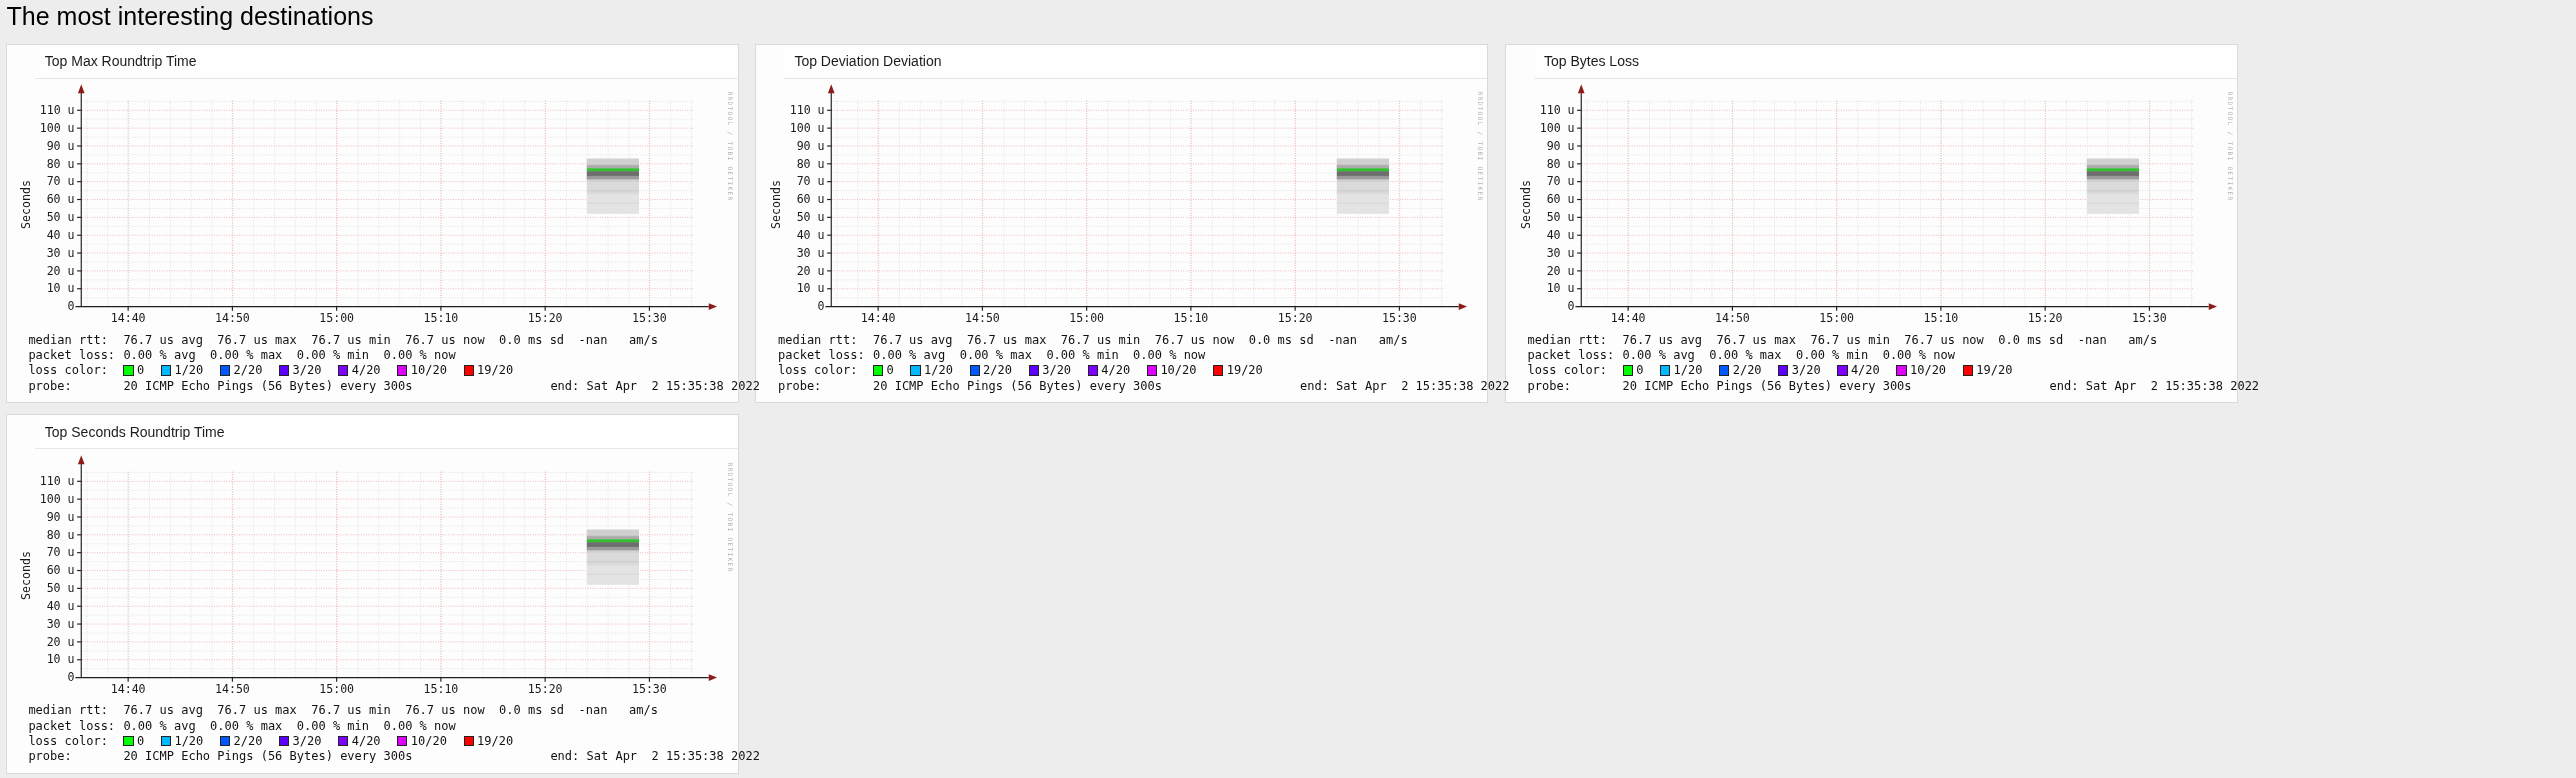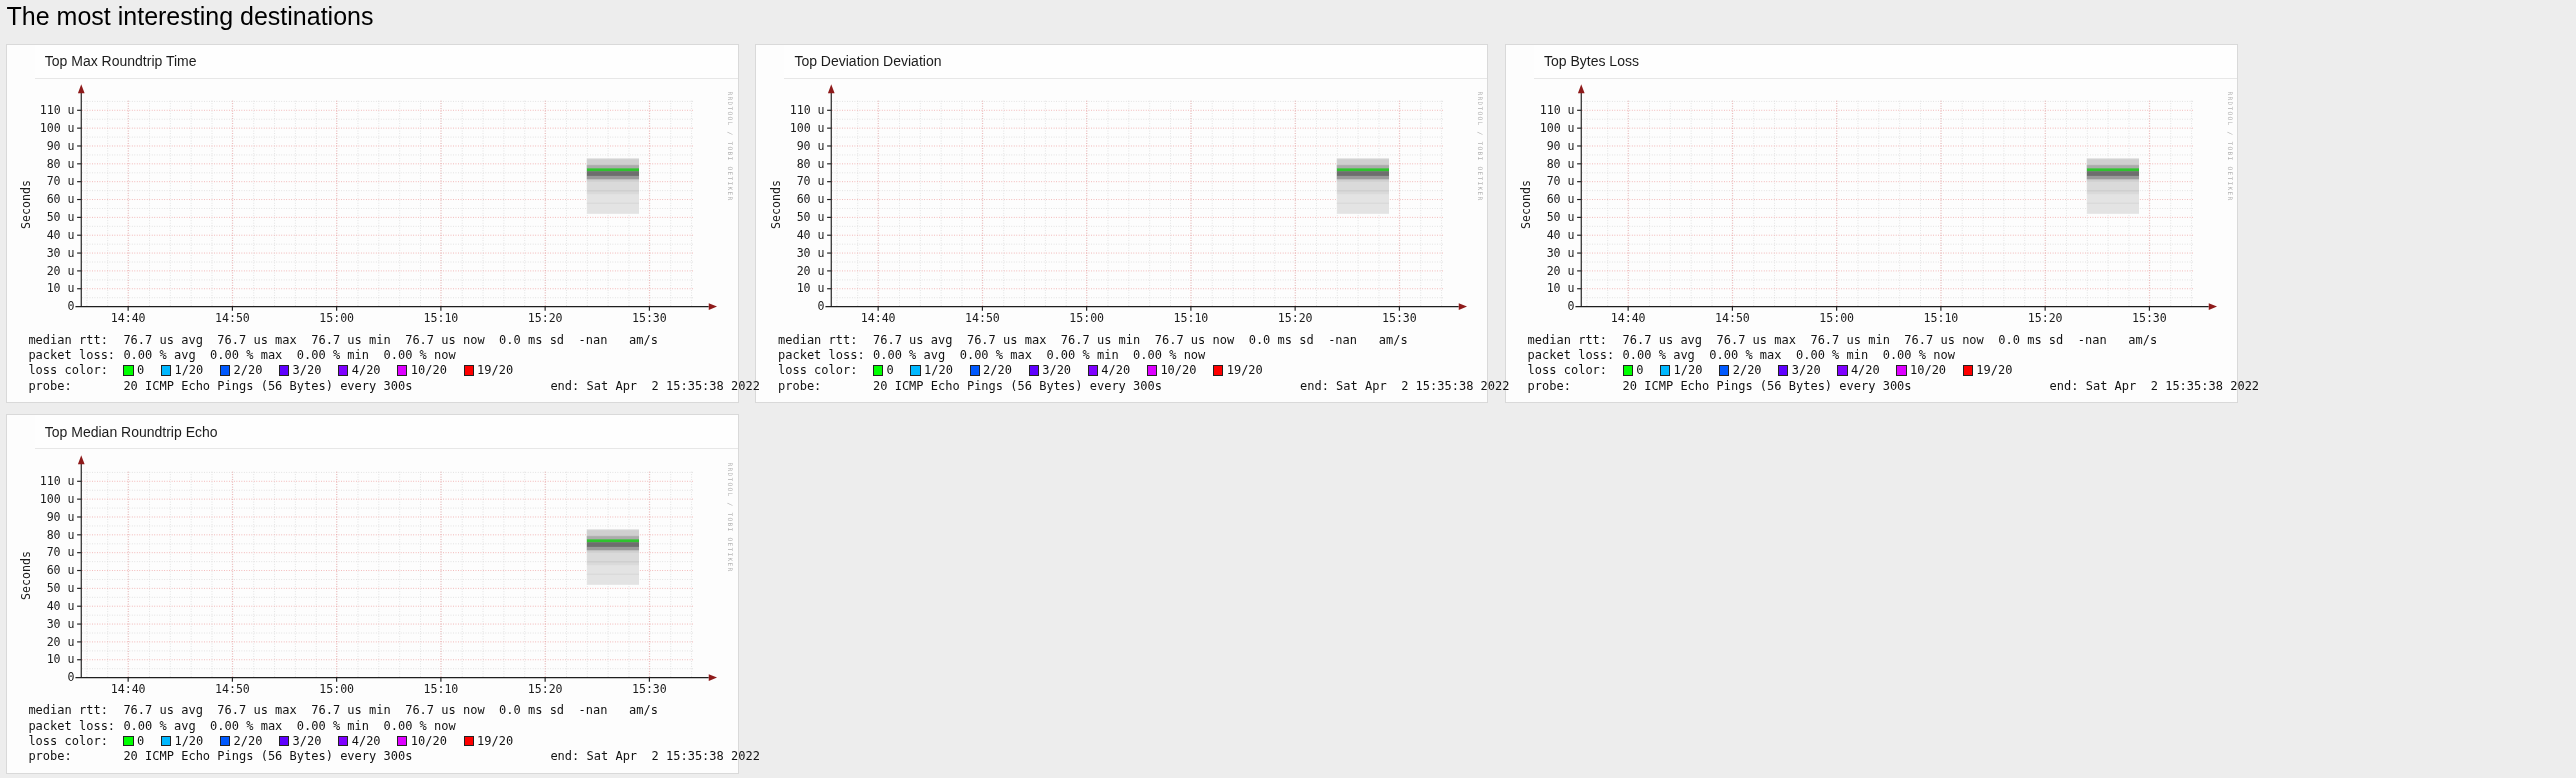--- a/index.html
+++ b/index.html
@@ -483,21 +483,21 @@
           <div class="lrow"><span class="llabel">packet loss:</span><span>0.00 % avg  0.00 % max  0.00 % min  0.00 % now</span></div>
           <div class="lrow"><span class="llabel">loss color:</span><span class="loss-item"><span class="swatch" style="background: rgb(0, 255, 0);"></span><span>0</span></span><span class="loss-item"><span class="swatch" style="background: rgb(0, 184, 255);"></span><span>1/20</span></span><span class="loss-item"><span class="swatch" style="background: rgb(0, 89, 255);"></span><span>2/20</span></span><span class="loss-item"><span class="swatch" style="background: rgb(94, 0, 255);"></span><span>3/20</span></span><span class="loss-item"><span class="swatch" style="background: rgb(126, 0, 255);"></span><span>4/20</span></span><span class="loss-item"><span class="swatch" style="background: rgb(221, 0, 255);"></span><span>10/20</span></span><span class="loss-item"><span class="swatch" style="background: rgb(255, 0, 0);"></span><span>19/20</span></span></div>
           <div class="lrow"><span class="llabel">probe:</span><span>20 ICMP Echo Pings (56 Bytes) every 300s</span><span class="lend">end: Sat Apr  2 15:35:38 2022</span></div>
         </div>
     </div>
   </div>
 </div>
 <div class="panels-row" id="row2">
   <div class="panel">
     <div class="panel-header">
-      <span class="panel-title">Top Median Roundtrip Echo</span>
+      <span class="panel-title">Top Seconds Roundtrip Time</span>
     </div>
     <div class="panel-body">
       <div class="graph-holder">
           <svg class="graph-svg" width="720" height="249" xmlns="http://www.w3.org/2000/svg" viewBox="0 0 867 300">
             <rect x="0" y="0" width="867" height="300" fill="#fdfdfd"></rect>
             <g stroke="#d8d8d8" stroke-width="1" stroke-dasharray="1 2">
               <line x1="88.8" y1="25" x2="88.8" y2="272"></line>
               <line x1="113.9" y1="25" x2="113.9" y2="272"></line>
               <line x1="139.0" y1="25" x2="139.0" y2="272"></line>
               <line x1="164.2" y1="25" x2="164.2" y2="272"></line>

